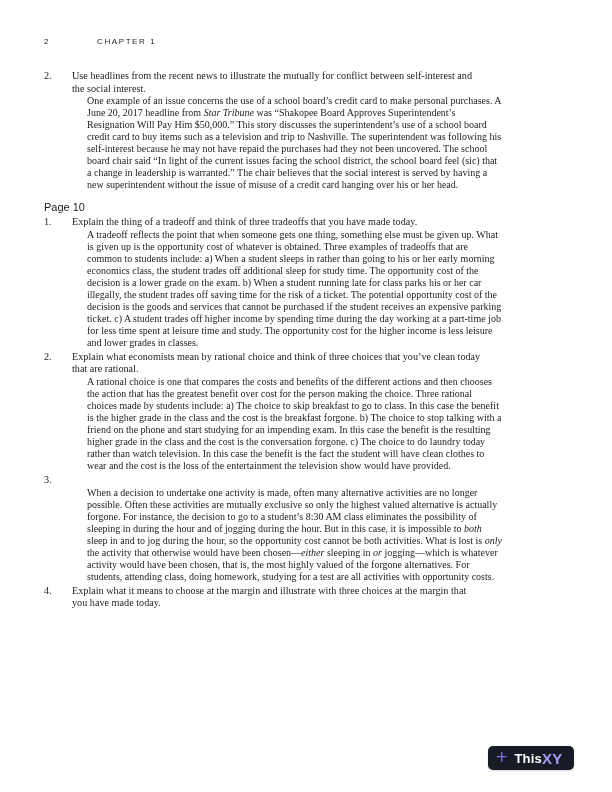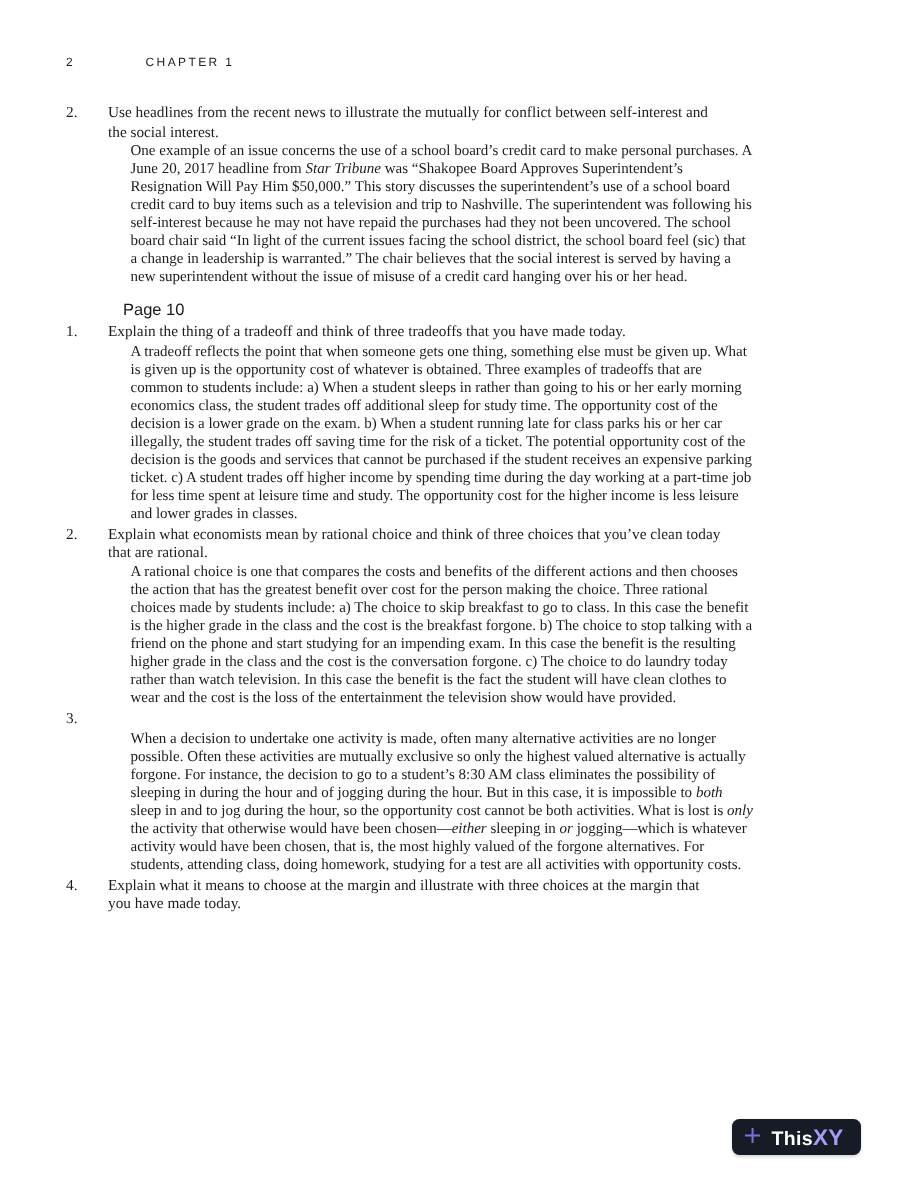--- a/index.html
+++ b/index.html
@@ -42,21 +42,20 @@
     font-size:10px;
     line-height:12px;
   }
   .a-text em{font-style:italic;}
   .section-heading{
     margin-top:10px;
     font-family:"Liberation Sans", sans-serif;
     font-size:11px;
     line-height:13px;
     color:#1a1a1a;
-    margin-left:38px;
   }
   .page10-list{margin-top:1px;}
   .logo{
     position:absolute;
     left:488px;top:746px;
     width:86px;height:24px;
     background:var(--logo-bg,#161b26);
     border-radius:5px;
     display:flex;
     align-items:center;

